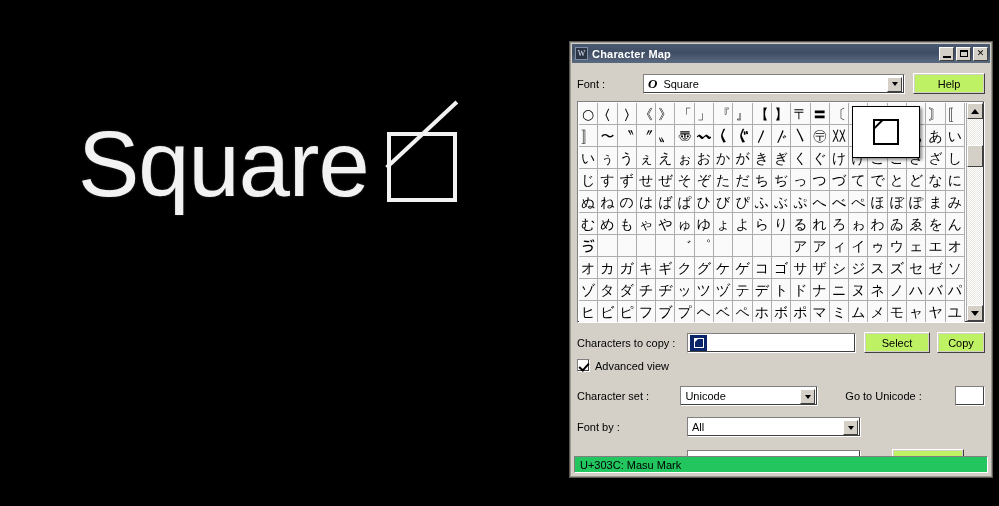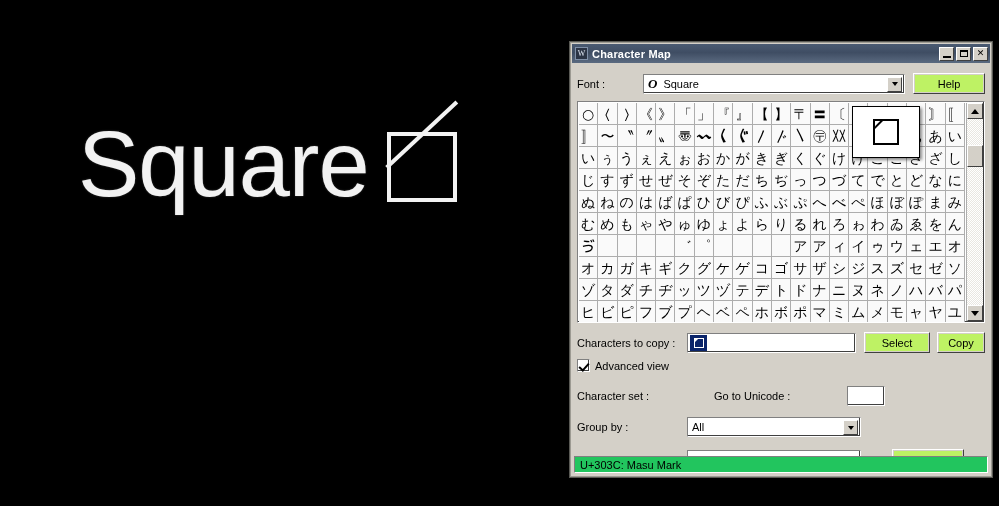--- a/index.html
+++ b/index.html
@@ -571,26 +571,32 @@
         <div class="btn" id="copy-btn">Copy</div>
       </div>
 
       <div id="adv-row">
         <span class="checkbox checked"></span>
         <span class="lbl">Advanced view</span>
       </div>
 
       <div id="charset-row">
         <div class="lbl">Character set :</div>
+        <div class="combo" id="charset-combo">
+          <span>Unicode</span>
+          <span class="combo-arrow">
+              <i></i>
+            </span>
+        </div>
         <div class="lbl" id="goto-label">Go to Unicode :</div>
         <div id="goto-input"></div>
       </div>
 
       <div id="group-row">
-        <div class="lbl">Group by :</div>
+        <div class="lbl">Font by :</div>
         <div class="combo" id="group-combo">
           <span>All</span>
           <span class="combo-arrow">
               <i></i>
             </span>
         </div>
       </div>
 
       <div id="search-row">
         <div class="lbl">Search for :</div>

